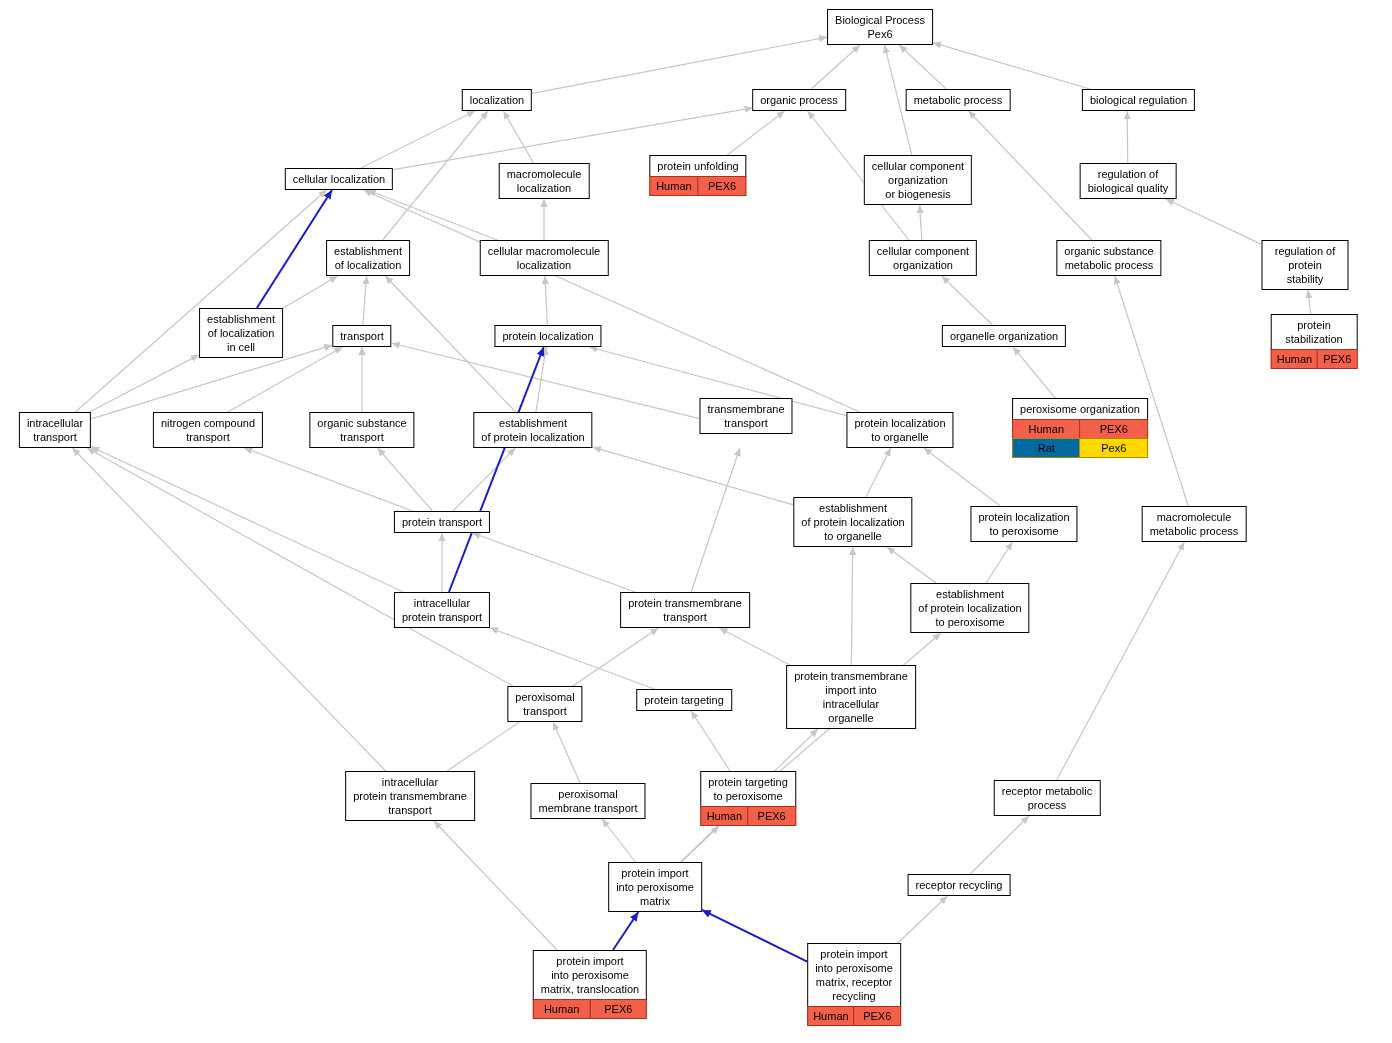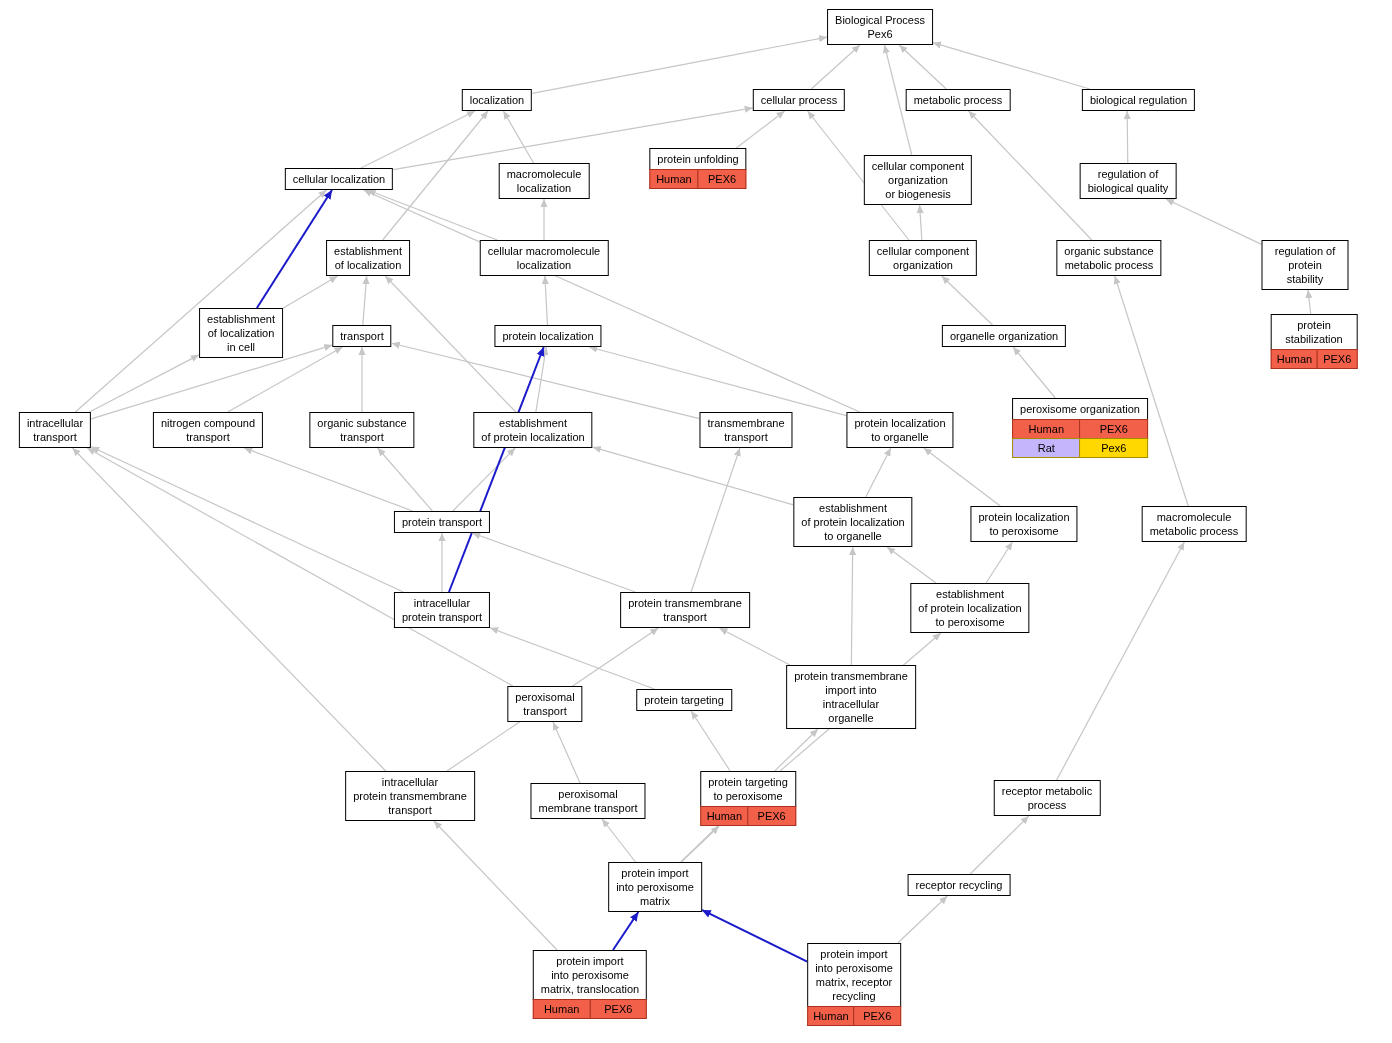--- a/index.html
+++ b/index.html
@@ -124,29 +124,29 @@
   </svg>
 
 <div class="node" style="left: 880px; top: 9px;">
       <div class="label">Biological Process
 Pex6</div>
     </div>
     <div class="node" style="left: 497px; top: 89px;">
       <div class="label">localization</div>
     </div>
     <div class="node" style="left: 799px; top: 89px;">
-      <div class="label">cellular process</div>
+      <div class="label">organic process</div>
     </div>
     <div class="node" style="left: 958px; top: 89px;">
       <div class="label">metabolic process</div>
     </div>
     <div class="node" style="left: 1127px; top: 89px; padding-left: 23px;">
       <div class="label">biological regulation</div>
     </div>
-    <div class="node" style="left: 698px; top: 148px;">
+    <div class="node" style="left: 698px; top: 155px;">
       <div class="label">protein unfolding</div>
       <div class="ann-row">
         <div class="ann-cell" style="background: rgb(242, 96, 74); border-color: rgb(168, 50, 30);">Human</div>
         <div class="ann-cell" style="background: rgb(242, 96, 74); border-color: rgb(168, 50, 30);">PEX6</div>
       </div>
     </div>
     <div class="node" style="left: 544px; top: 163px;">
       <div class="label">macromolecule
 localization</div>
     </div>
@@ -212,36 +212,36 @@
 transport</div>
     </div>
     <div class="node" style="left: 362px; top: 412px;">
       <div class="label">organic substance
 transport</div>
     </div>
     <div class="node" style="left: 533px; top: 412px;">
       <div class="label">establishment
 of protein localization</div>
     </div>
-    <div class="node" style="left: 746px; top: 412px;">
+    <div class="node" style="left: 746px; top: 398px;">
       <div class="label">transmembrane
 transport</div>
     </div>
     <div class="node" style="left: 900px; top: 412px;">
       <div class="label">protein localization
 to organelle</div>
     </div>
     <div class="node" style="left: 1080px; top: 398px;">
       <div class="label">peroxisome organization</div>
       <div class="ann-row">
         <div class="ann-cell" style="background: rgb(242, 96, 74); border-color: rgb(168, 50, 30);">Human</div>
         <div class="ann-cell" style="background: rgb(242, 96, 74); border-color: rgb(168, 50, 30);">PEX6</div>
       </div>
       <div class="ann-row">
-        <div class="ann-cell" style="background: #c4b5fd; border-color: rgb(166, 141, 0);">Rat</div>
+        <div class="ann-cell" style="background: #0369a1; border-color: rgb(166, 141, 0);">Rat</div>
         <div class="ann-cell" style="background: rgb(255, 216, 0); border-color: rgb(166, 141, 0);">Pex6</div>
       </div>
     </div>
     <div class="node" style="left: 442px; top: 511px;">
       <div class="label">protein transport</div>
     </div>
     <div class="node" style="left: 853px; top: 497px;">
       <div class="label">establishment
 of protein localization
 to organelle</div>

